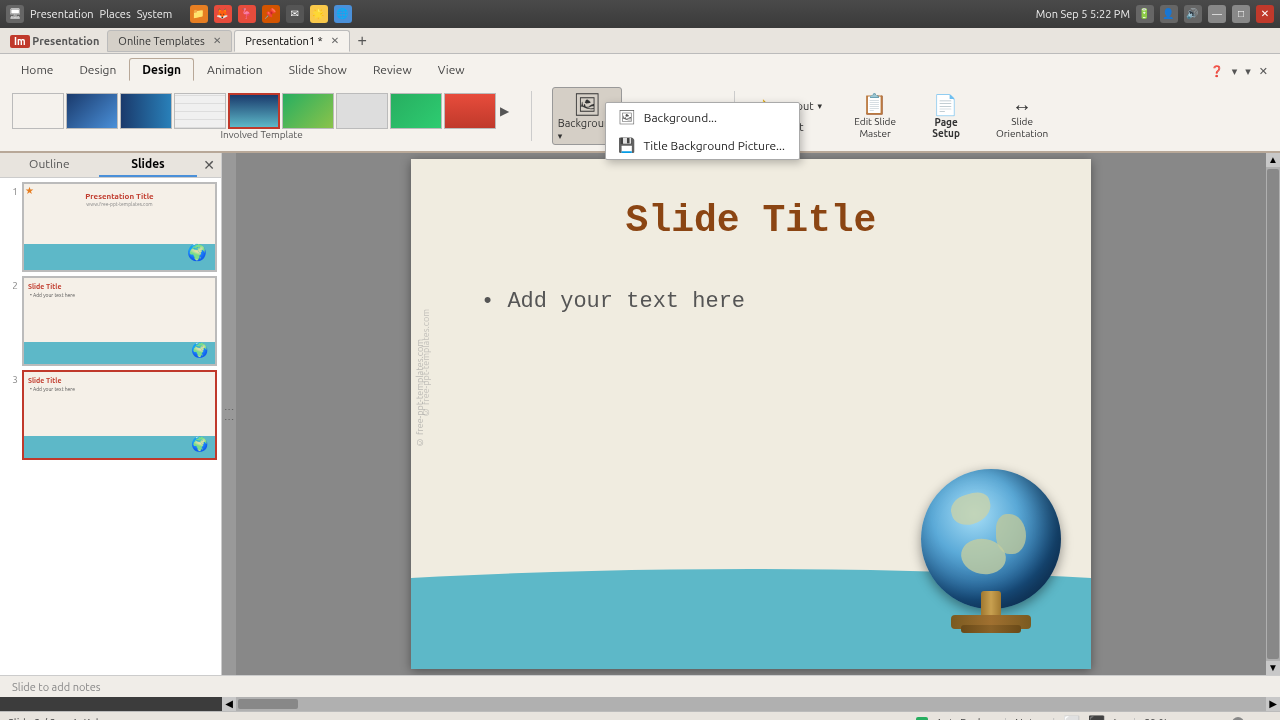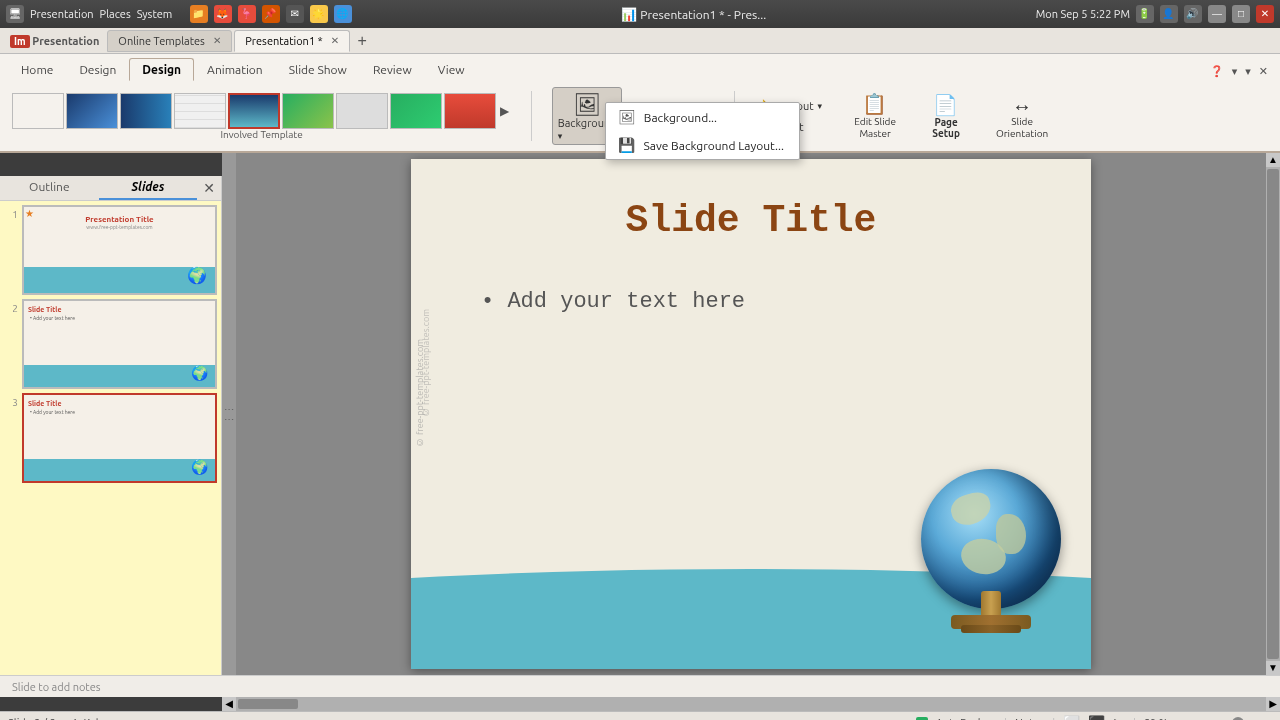--- a/index.html
+++ b/index.html
@@ -89,30 +89,30 @@
     }
     .dropdown-item {
       display: flex; align-items: center; gap: 8px;
       padding: 6px 12px; font-size: 12px; color: #222;
       cursor: pointer;
     }
     .dropdown-icon { font-size: 14px; color: #555; }
 
     
     .sidebar {
-      width: 222px; background: #fef9c3; border-right: 1px solid #ccc;
-      display: flex; flex-direction: column; margin-top: 23px;
+      width: 222px; background: #ffffff; border-right: 1px solid #ccc;
+      display: flex; flex-direction: column;
     }
     .sidebar-tabs {
       display: flex; border-bottom: 1px solid #ccc; background: #e8e4de;
     }
     .sidebar-tab {
       flex: 1; padding: 4px 0; text-align: center; font-size: 12px; color: #555; cursor: pointer;
     }
-    .sidebar-tab.active { color: #000; border-bottom: 2px solid #4a90d9; font-weight: bold; font-style: italic; }
+    .sidebar-tab.active { color: #000; border-bottom: 2px solid #4a90d9; font-weight: bold; }
     .sidebar-close {
       padding: 4px 6px; cursor: pointer; color: #555; font-size: 14px;
     }
     .slide-panel {
       flex: 1; overflow-y: auto; padding: 4px;
     }
     .slide-thumb-container {
       display: flex; gap: 4px; margin-bottom: 4px; align-items: flex-start;
     }
     .slide-number {
@@ -226,24 +226,20 @@
     <span class="tb-apps">System</span>
     &nbsp;&nbsp;
     <span class="tb-icon" style="background:#e67e22;">📁</span>
     <span class="tb-icon" style="background:#e74c3c;">🦊</span>
     <span class="tb-icon" style="background:#e74c3c;">🦩</span>
     <span class="tb-icon" style="background:#d35400;">📌</span>
     <span class="tb-icon" style="background:#555;">✉</span>
     <span class="tb-icon" style="background:#f9c84a; color:#333;">🌟</span>
     <span class="tb-icon" style="background:#4a90d9;">🌐</span>
   </div>
-  <div class="title-bar-center">
-    <span style="font-size:13px;">📊</span>
-    <span>Presentation1 * - Pres...</span>
-  </div>
   <div class="title-bar-right">
     <span style="font-size:11px; color:#eee;">Mon Sep 5  5:22 PM</span>
     <span class="tb-icon">🔋</span>
     <span class="tb-icon">👤</span>
     <span class="tb-icon">🔊</span>
     <span class="tb-icon" style="background:#888;">—</span>
     <span class="tb-icon" style="background:#888;">□</span>
     <span class="tb-icon" style="background:#c0392b;">✕</span>
   </div>
 </div>
@@ -346,21 +342,21 @@
   </div>
 </div>
 
 <div class="dropdown-menu">
   <div class="dropdown-item">
     <span class="dropdown-icon">🖼</span>
     <span>Background...</span>
   </div>
   <div class="dropdown-item">
     <span class="dropdown-icon">💾</span>
-    <span>Save Background Layout...</span>
+    <span>Title Background Picture...</span>
   </div>
 </div>
 
 <div style="display:flex; height: calc(720px - 28px - 26px - 100px - 22px - 22px); position:relative;">
 
   <div class="sidebar">
     <div class="sidebar-tabs">
       <div class="sidebar-tab">Outline</div>
       <div class="sidebar-tab active">Slides</div>
       <div class="sidebar-close">✕</div>

